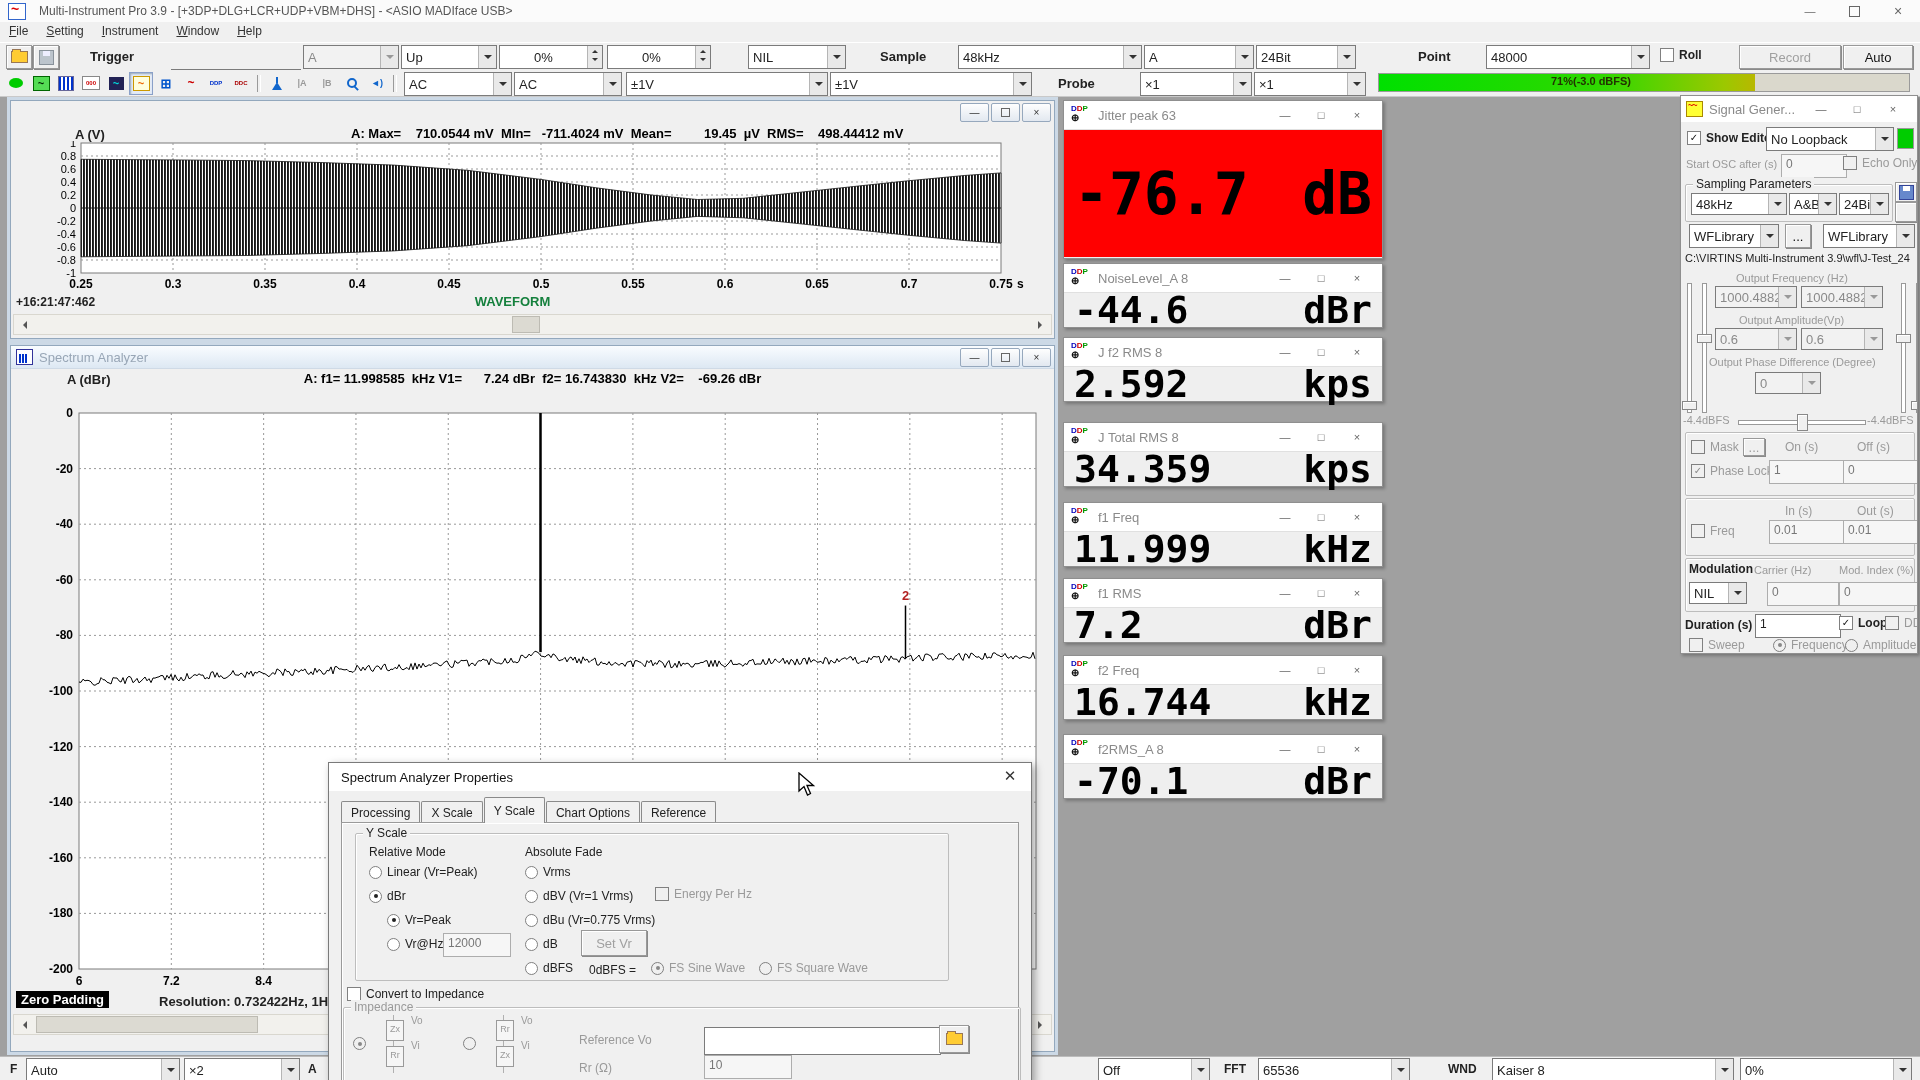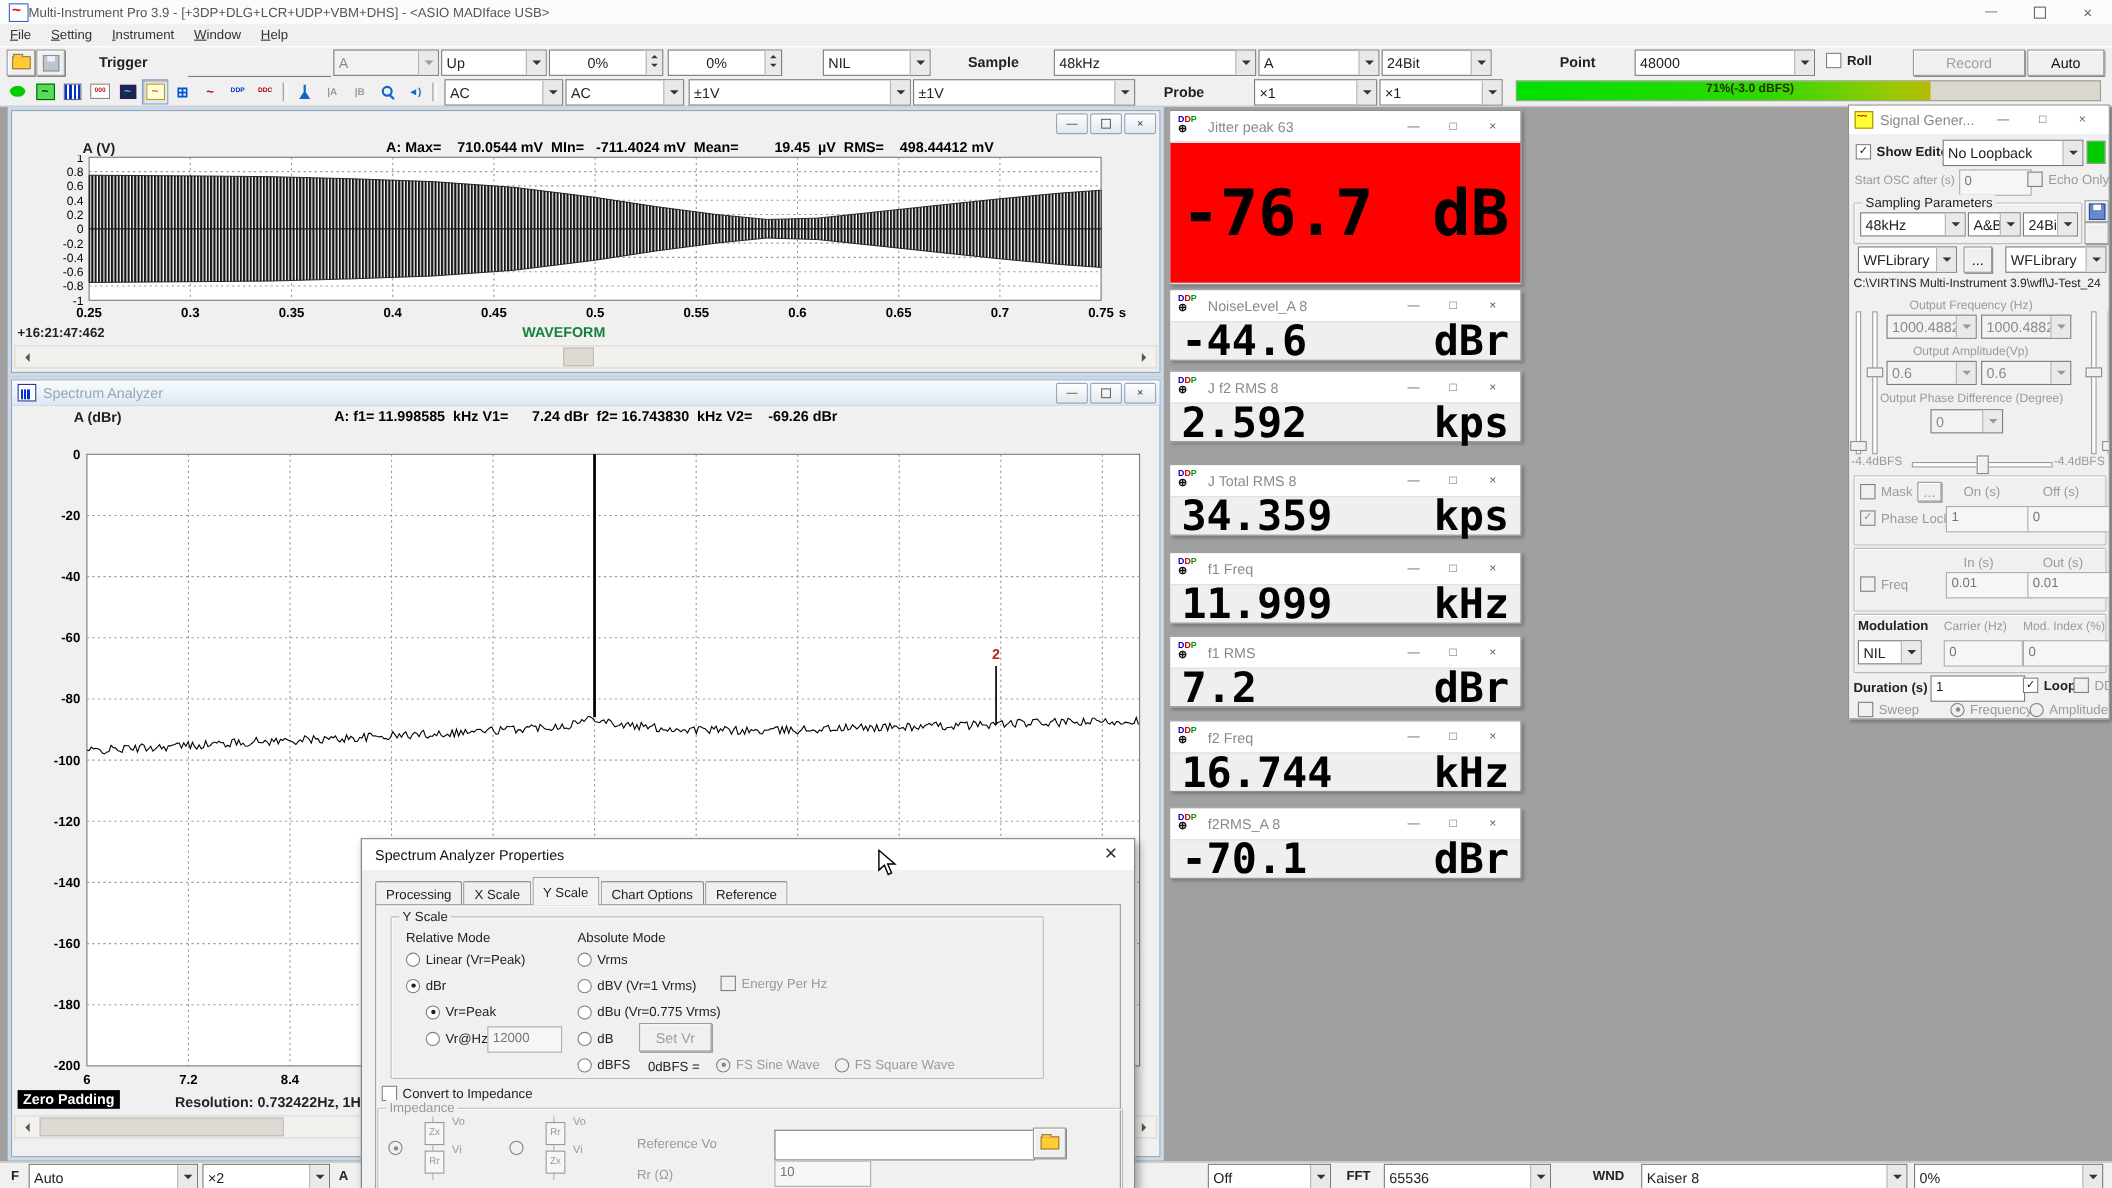--- a/index.html
+++ b/index.html
@@ -1,19 +1,19 @@
 <!DOCTYPE html>
 <html><head>
 <meta charset="utf-8">
 <style>
   html,body{margin:0;padding:0;background:#444;}
   #screen{position:relative;width:1920px;height:1080px;background:#f0f0f0;overflow:hidden;
           font-family:"Liberation Sans",sans-serif;color:#222;}
   
-  #apptitle{position:absolute;left:0;top:0;right:0;height:22px;background:#fbfbfb;display:flex;align-items:center;gap:0;padding-left:8px;font-size:12px;color:#555;}
+  #apptitle{position:absolute;left:0;top:0;right:0;height:22px;background:#fbfbfb;display:flex;align-items:center;gap:13px;padding-left:8px;font-size:12px;color:#555;}
   .ic-app{width:16px;height:15px;background:#fff;border:1px solid #36c;position:relative;flex:none;}
   .ic-app::after{content:"~";position:absolute;left:2px;top:-3px;color:#d00;font-weight:bold;font-size:14px;}
   #appbtns{position:absolute;right:0;top:0;display:flex;}
   .appbtn{width:44px;height:22px;display:flex;align-items:center;justify-content:center;color:#666;font-size:11px;}
   .sq{width:9px;height:9px;border:1px solid #666;display:inline-block;}
   #menubar{position:absolute;left:0;top:22px;right:0;height:20px;background:#f0f0f0;display:flex;font-size:12px;color:#333;}
   .menu-item{padding:2px 9px;}
   .menu-item::first-letter{text-decoration:underline;}
   #toolbar1{position:absolute;left:0;top:42px;right:0;height:27px;background:#f0f0f0;border-top:1px solid #fff;border-bottom:1px solid #d5d5d5;}
   #toolbar2{position:absolute;left:0;top:70px;right:0;height:26px;background:#f0f0f0;border-bottom:1px solid #c9c9c9;}
@@ -732,21 +732,21 @@
       <div class="lab g" style="left: 104px; top: 408px;">In (s)</div>
       <div class="lab g" style="left: 176px; top: 408px;">Out (s)</div>
       <div class="ctl gray" style="left: 10px; top: 428px;">
         <span class="chkbox"></span>
         <span>Freq</span>
       </div>
       <div class="field gray" style="left: 88px; top: 424px; width: 68px; height: 20px; line-height: 16px;">0.01</div>
       <div class="field gray" style="left: 162px; top: 424px; width: 66px; height: 20px; line-height: 16px;">0.01</div>
       <div class="grp" style="left: 4px; top: 462px; width: 228px; height: 52px;"></div>
       <div class="lab b" style="left: 8px; top: 466px;">Modulation</div>
-      <div class="lab g" style="left: 86px; top: 468px; font-size: 11px;">Carrier (Hz)</div>
+      <div class="lab g" style="left: 73px; top: 468px; font-size: 11px;">Carrier (Hz)</div>
       <div class="lab g" style="left: 158px; top: 468px; font-size: 11px;">Mod. Index (%)</div>
       <div class="combo" style="left: 8px; top: 486px; width: 56px; height: 20px;">
         <span class="cv">NIL</span>
         <span class="ca">
           <i class="tri"></i>
         </span>
       </div>
       <div class="field gray" style="left: 86px; top: 486px; width: 62px; height: 20px; line-height: 16px;">0</div>
       <div class="field gray" style="left: 158px; top: 486px; width: 70px; height: 20px; line-height: 16px;">0</div>
       <div class="lab b" style="left: 4px; top: 522px;">Duration (s)</div>
@@ -829,21 +829,21 @@
         <span class="radio-c">
           <i></i>
         </span>
         <span>Vr=Peak</span>
       </div>
       <div class="ctl" style="left: 58px; top: 174px;">
         <span class="radio-c"></span>
         <span>Vr@Hz</span>
       </div>
       <div class="field gray" style="left: 114px; top: 170px; width: 58px; height: 20px; line-height: 16px;">12000</div>
-      <div class="lab" style="left: 196px; top: 82px;">Absolute Mode</div>
+      <div class="lab" style="left: 196px; top: 82px;">Absolute Fade</div>
       <div class="ctl" style="left: 196px; top: 102px;">
         <span class="radio-c"></span>
         <span>Vrms</span>
       </div>
       <div class="ctl" style="left: 196px; top: 126px;">
         <span class="radio-c"></span>
         <span>dBV (Vr=1 Vrms)</span>
       </div>
       <div class="ctl" style="left: 196px; top: 150px;">
         <span class="radio-c"></span>

